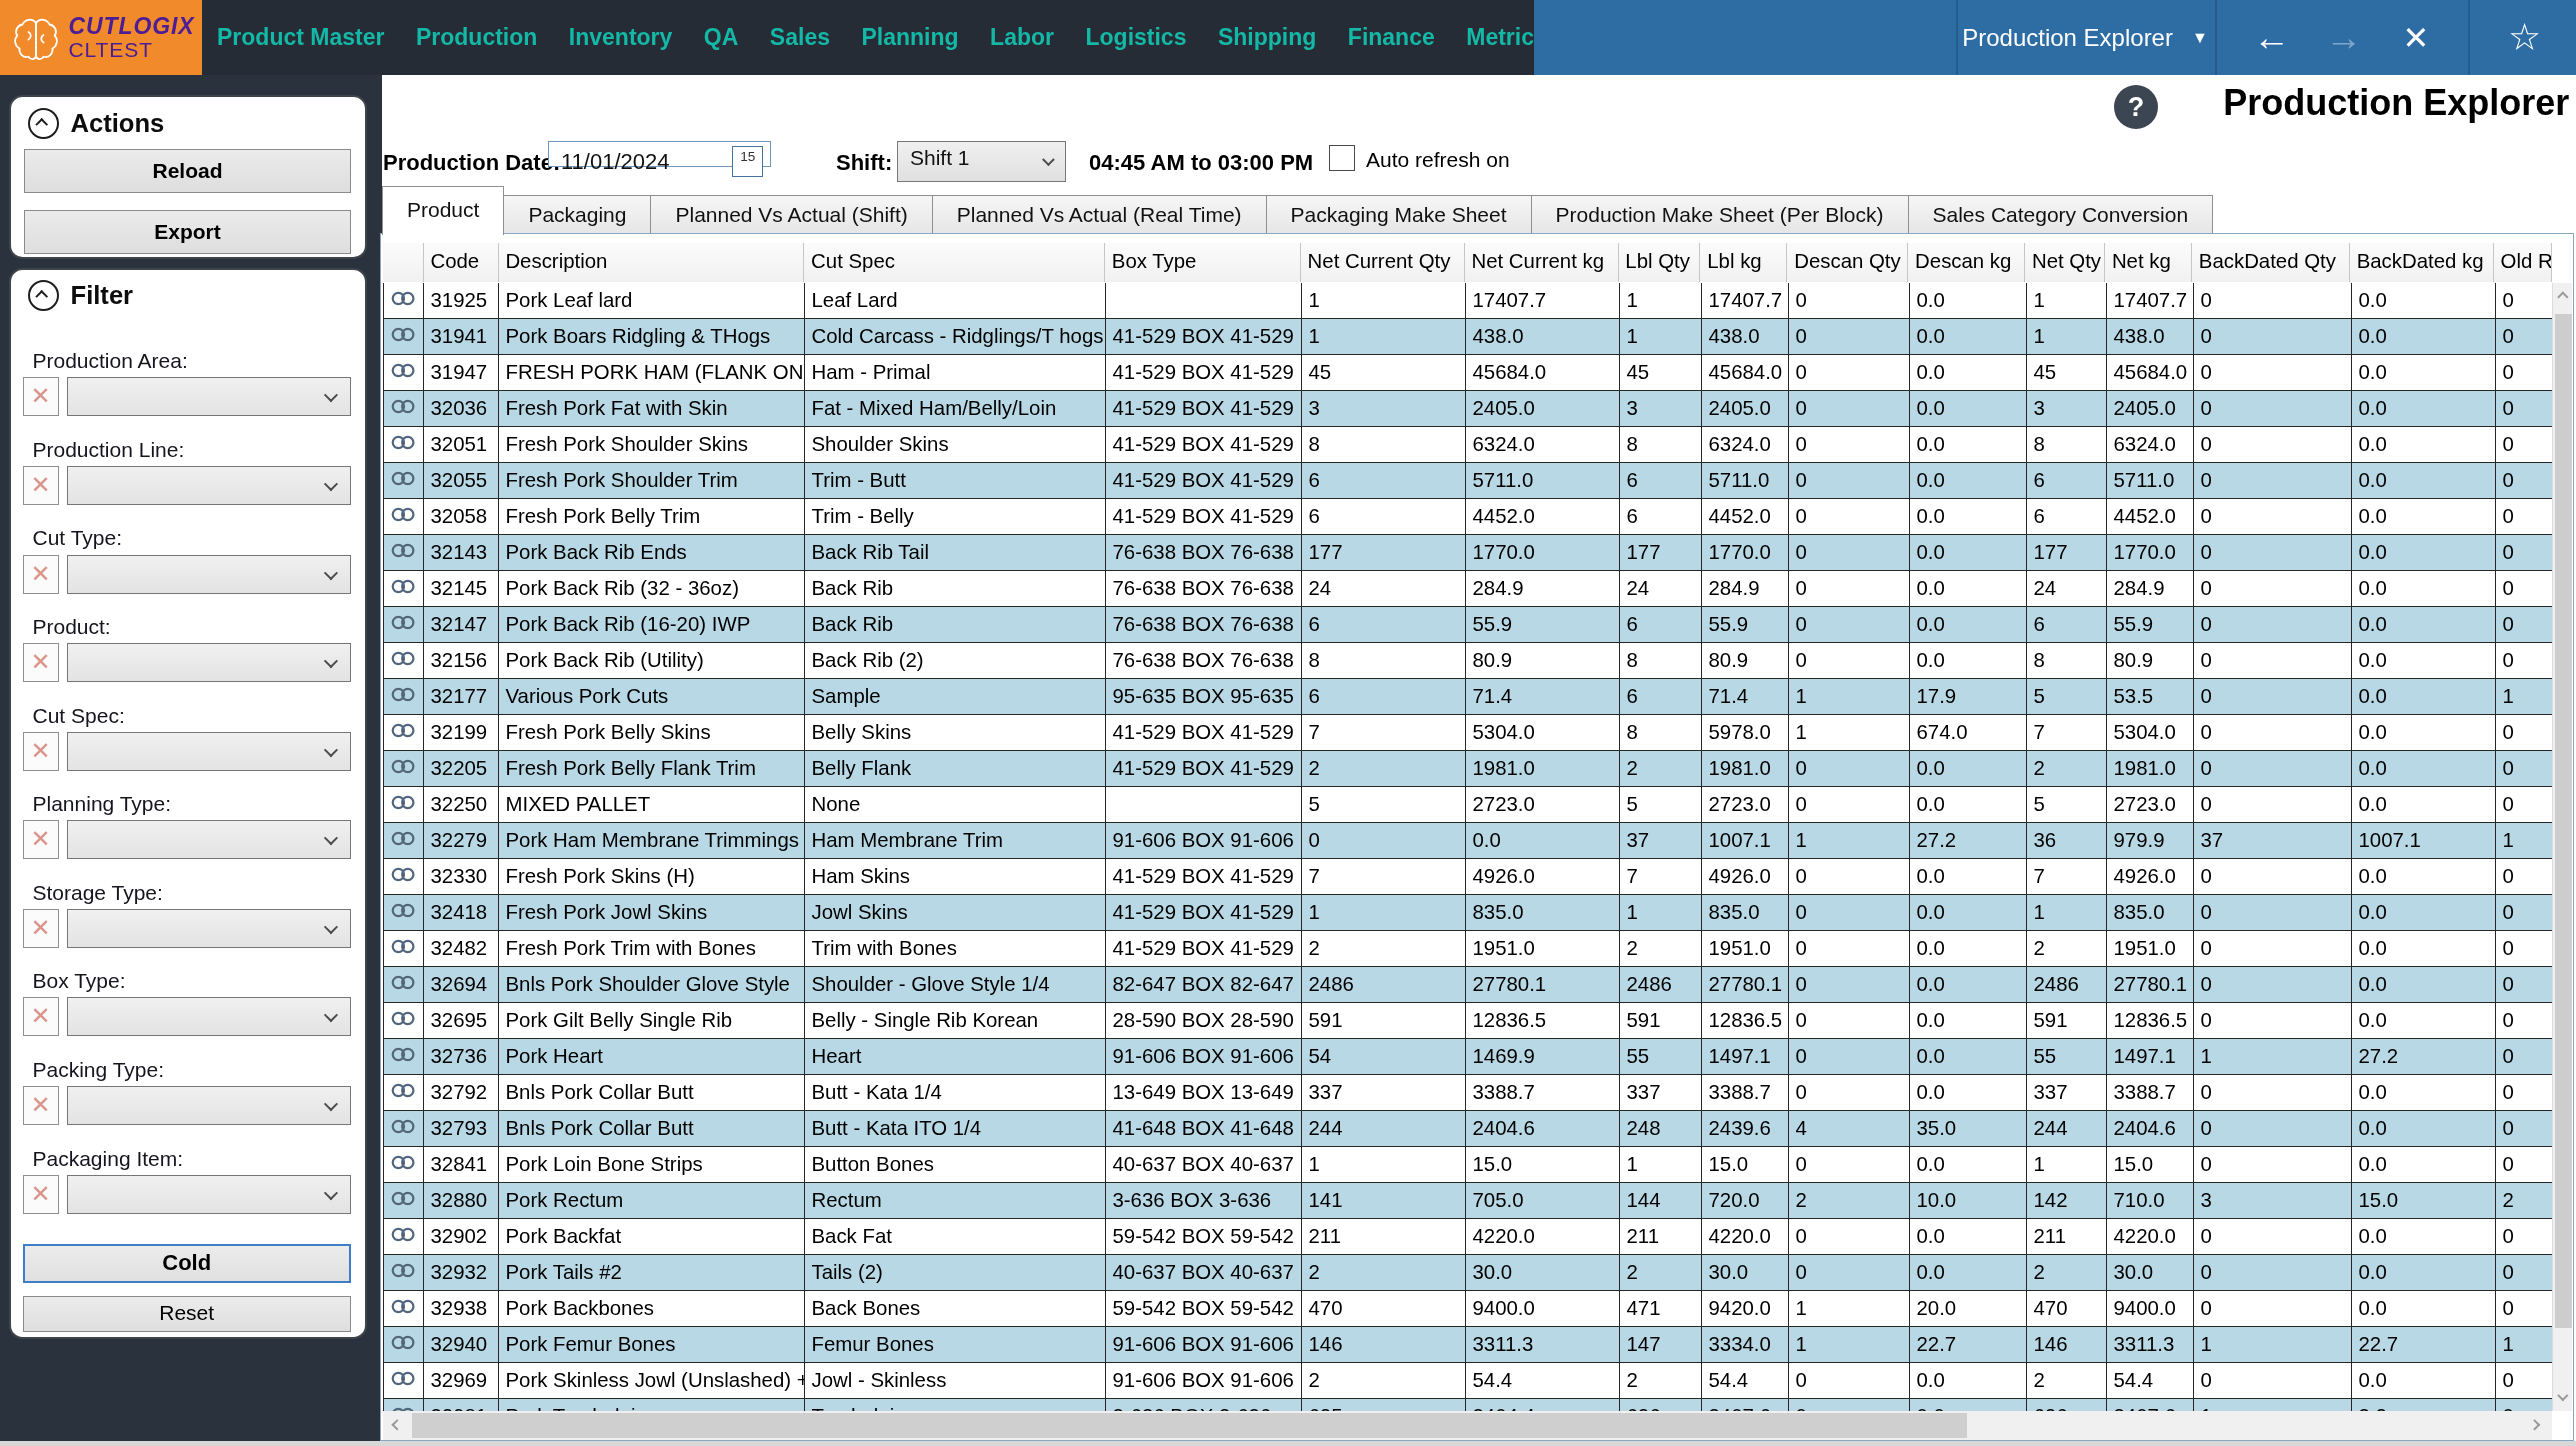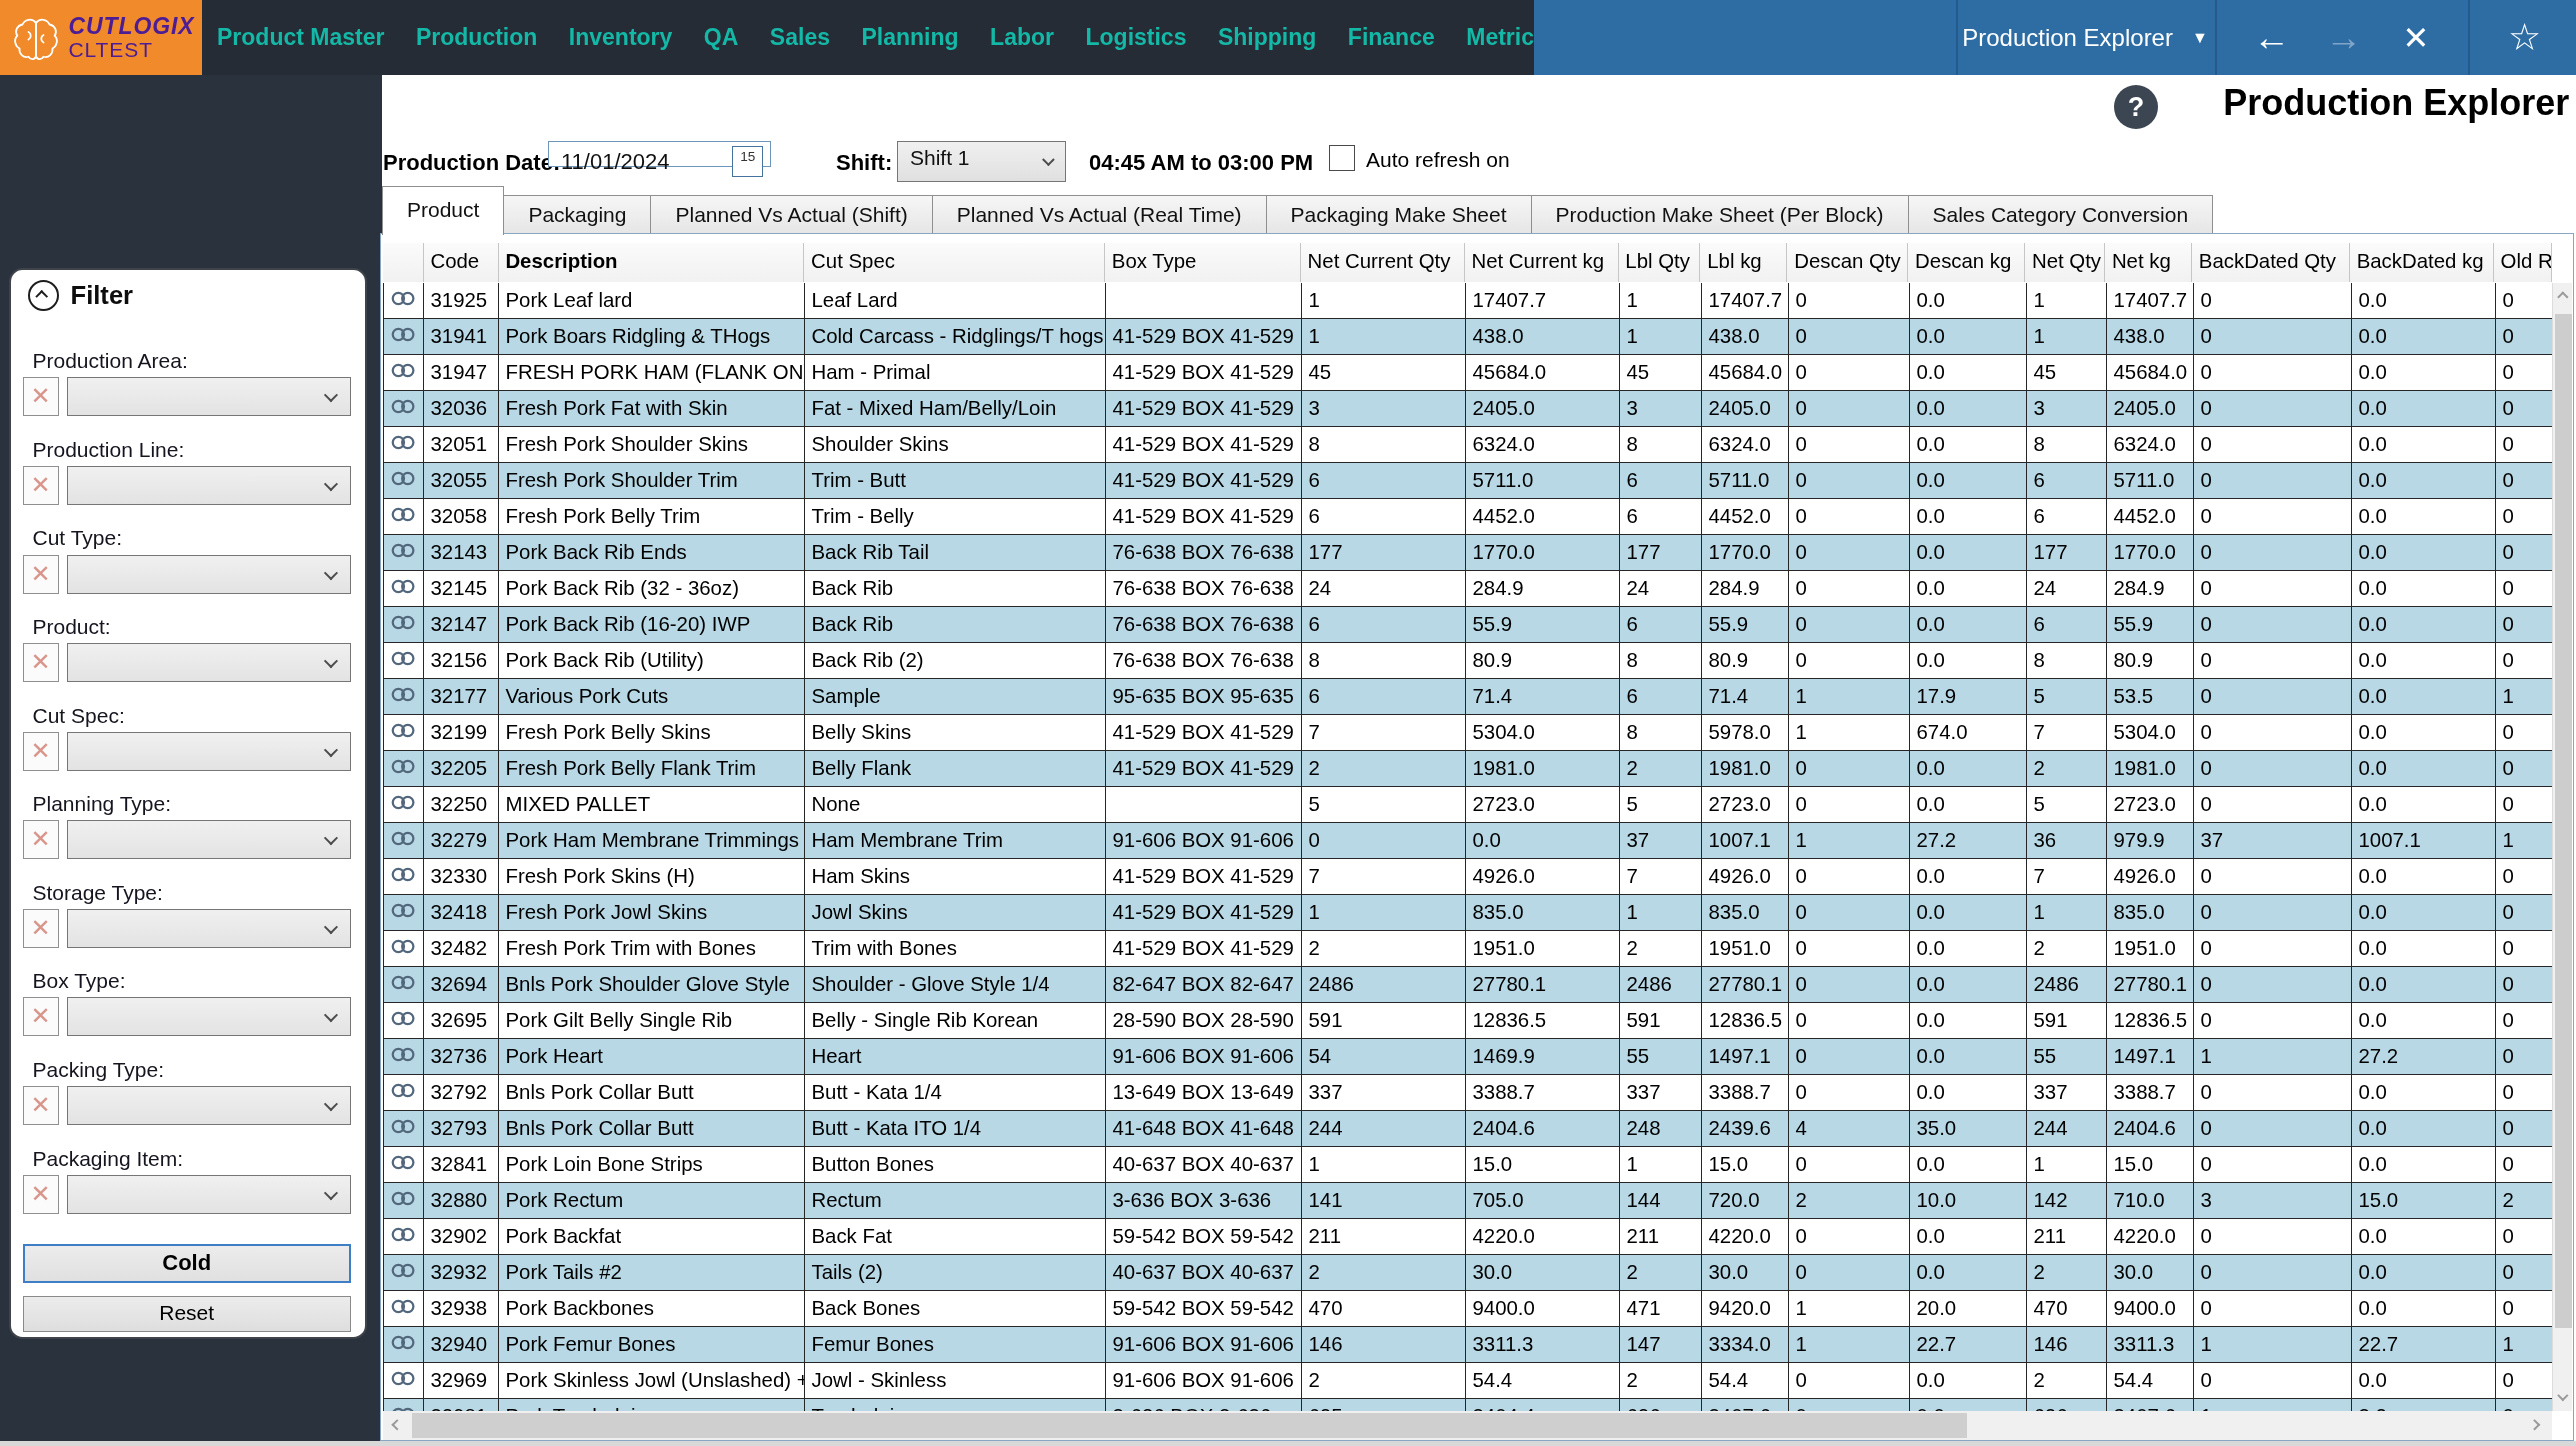--- a/index.html
+++ b/index.html
@@ -132,20 +132,30 @@
       <div class="tb-sep" style="left:681px"></div>
       <div class="tb-icon" style="left:699px;width:77px;font-size:37px;">←</div>
       <div class="tb-icon" style="left:771px;width:77px;font-size:37px;color:#7fa6ca;">→</div>
       <div class="tb-icon" style="left:848px;width:68px;font-size:32px;">✕</div>
       <div class="tb-sep" style="left:934px"></div>
       <div class="tb-icon" style="left:954px;width:73px;font-size:37px;">☆</div>
     </div>
   </header>
 
   <aside id="sidebar">
+    <section class="panel" id="panel-actions">
+      <div class="panel-head">
+        <span class="collapse-icon">
+            <i></i>
+          </span>
+        <span class="panel-title">Actions</span>
+      </div>
+      <div class="side-btn" id="btn-reload">Reload</div>
+      <div class="side-btn" id="btn-export">Export</div>
+    </section>
     <section class="panel" id="panel-filter">
       <div class="panel-head">
         <span class="collapse-icon">
             <i></i>
           </span>
         <span class="panel-title">Filter</span>
       </div>
       <div id="filter-groups">
           <div class="filter-group">
             <div class="filter-label" style="top: 79px;">Production Area:</div>
@@ -250,21 +260,21 @@
       <div class="tab">Planned Vs Actual (Real Time)</div>
       <div class="tab">Packaging Make Sheet</div>
       <div class="tab">Production Make Sheet (Per Block)</div>
       <div class="tab">Sales Category Conversion</div>
     </div>
 
   <div id="grid">
     <div id="grid-head">
         <div class="hcell" style="width: 41px;"></div>
         <div class="hcell" style="width: 75px;">Code</div>
-        <div class="hcell" style="width: 306px; font-weight: bold;">Description</div>
+        <div class="hcell" style="width: 306px;">Description</div>
         <div class="hcell" style="width: 301px;">Cut Spec</div>
         <div class="hcell" style="width: 196px;">Box Type</div>
         <div class="hcell" style="width: 164px;">Net Current Qty</div>
         <div class="hcell" style="width: 154px;">Net Current kg</div>
         <div class="hcell" style="width: 82px;">Lbl Qty</div>
         <div class="hcell" style="width: 87px;">Lbl kg</div>
         <div class="hcell" style="width: 121px;">Descan Qty</div>
         <div class="hcell" style="width: 117px;">Descan kg</div>
         <div class="hcell" style="width: 80px;">Net Qty</div>
         <div class="hcell" style="width: 87px;">Net kg</div>

